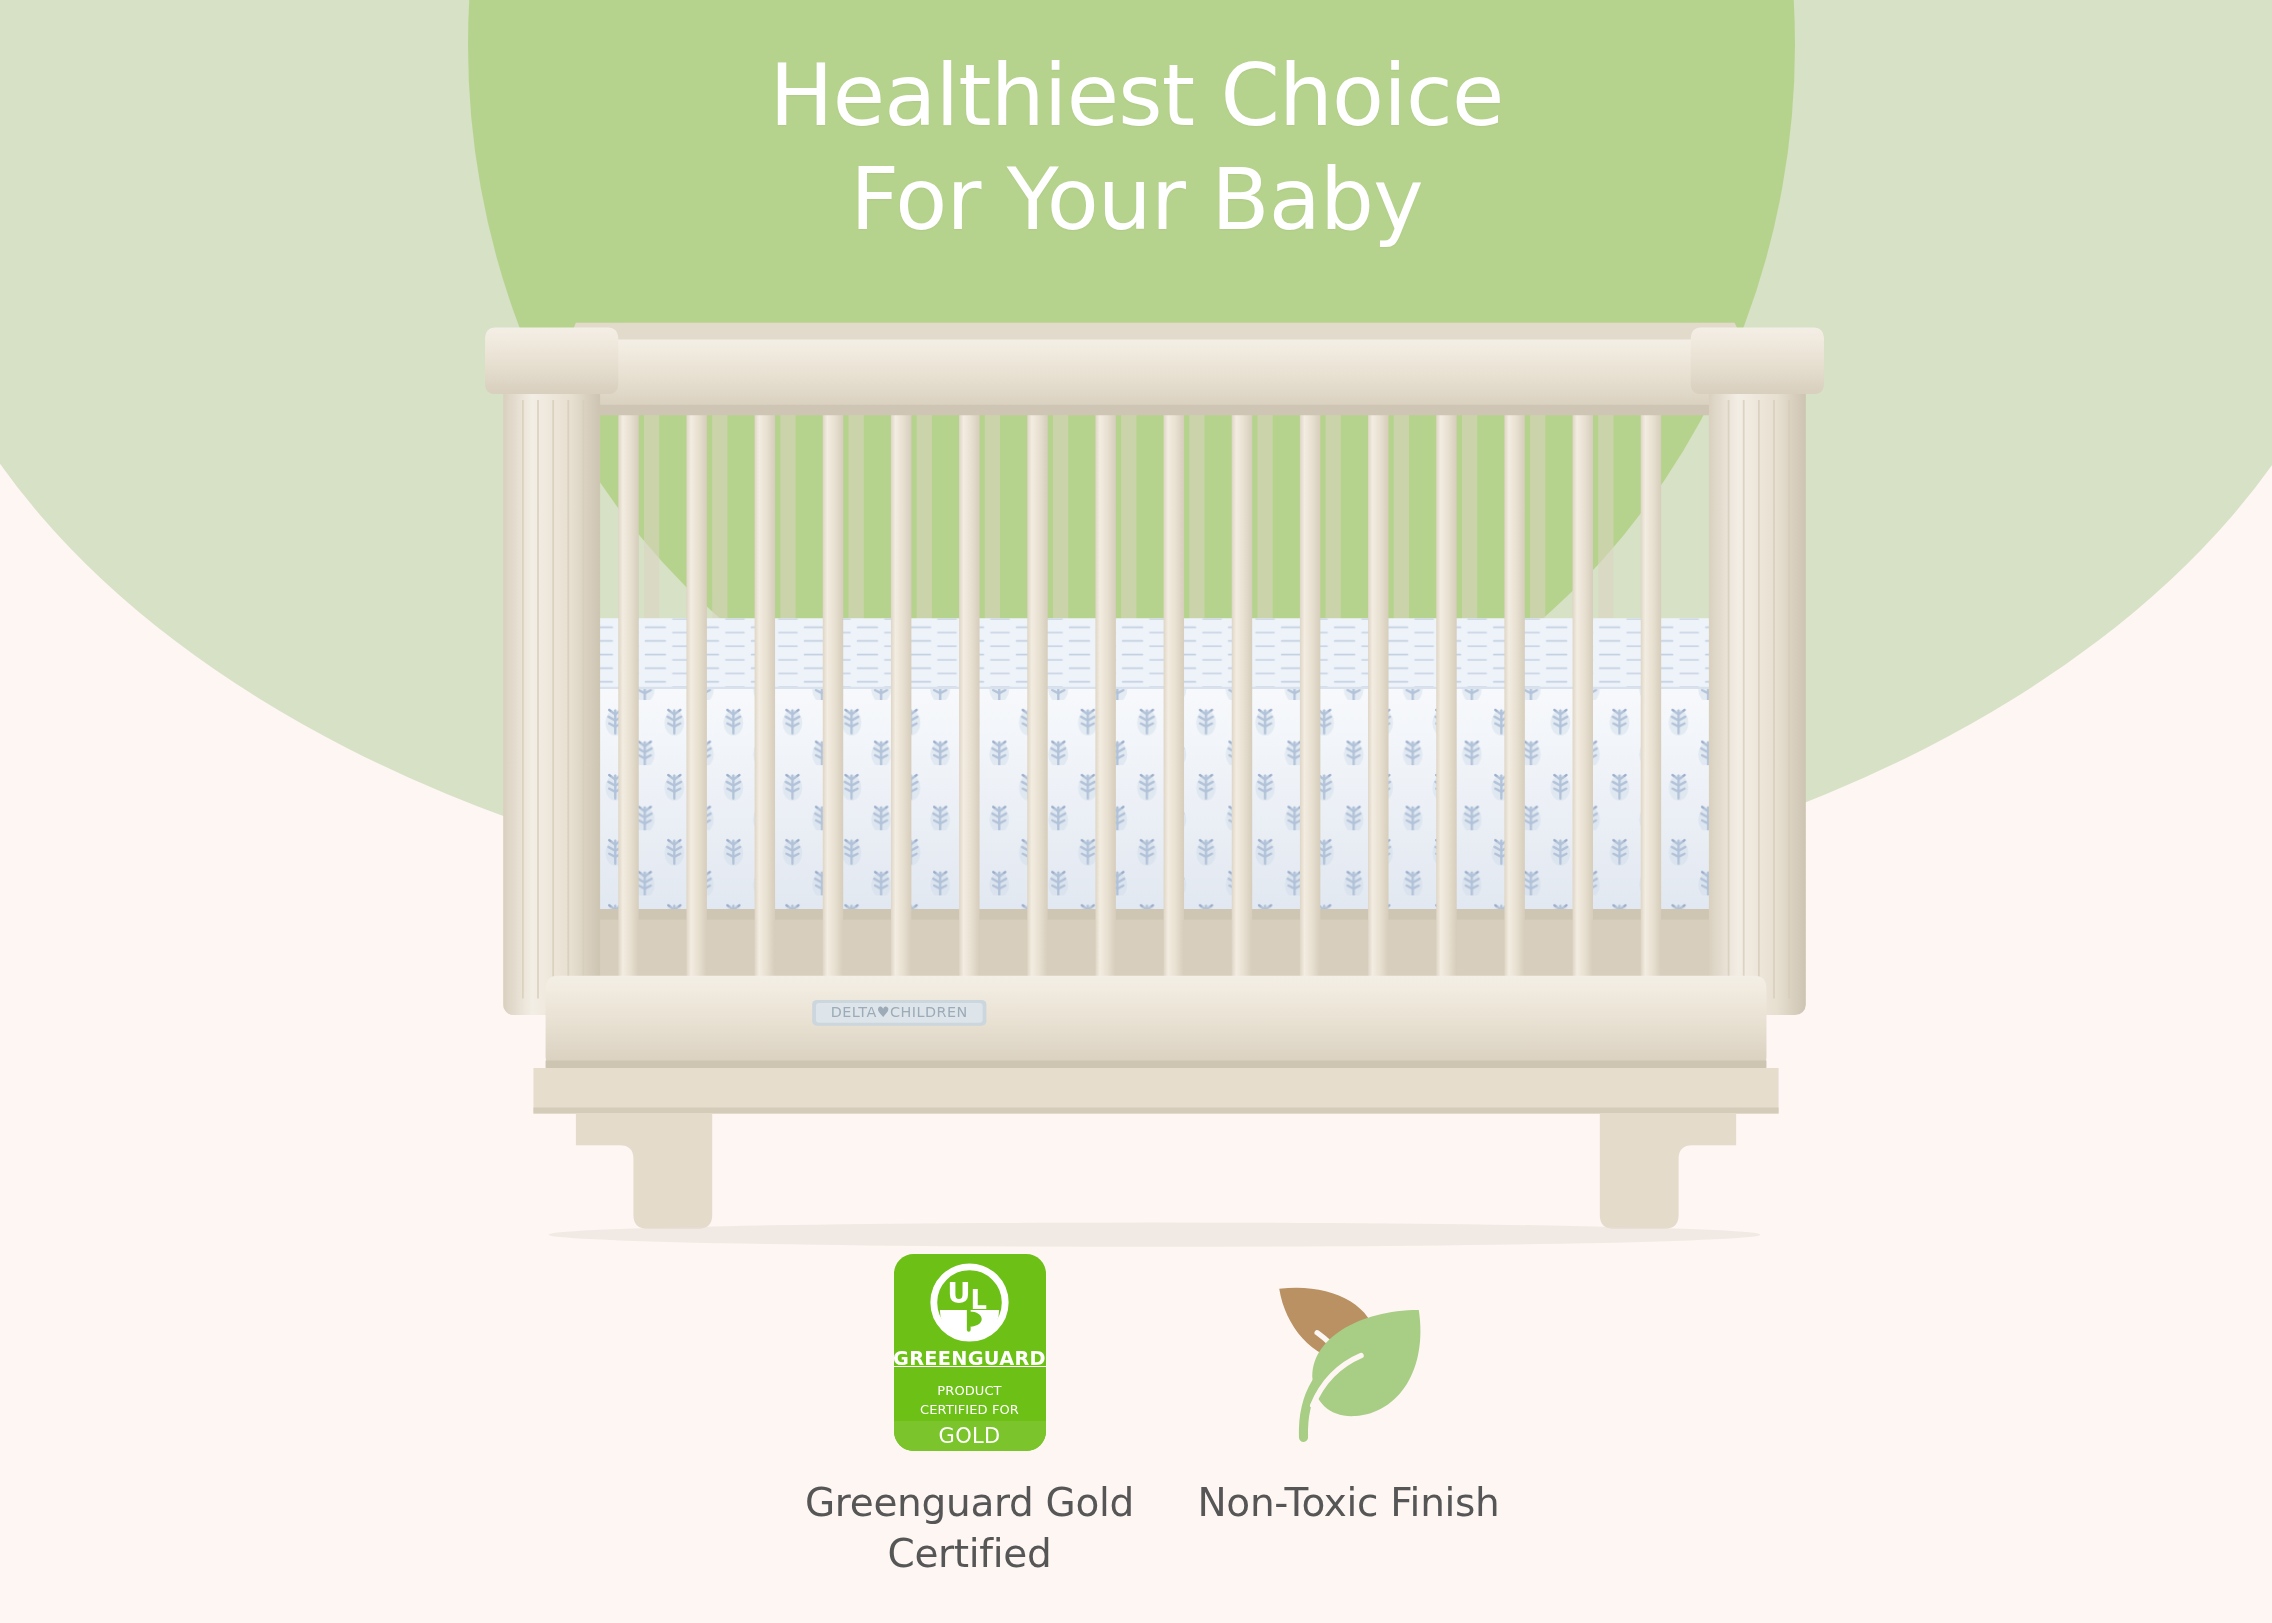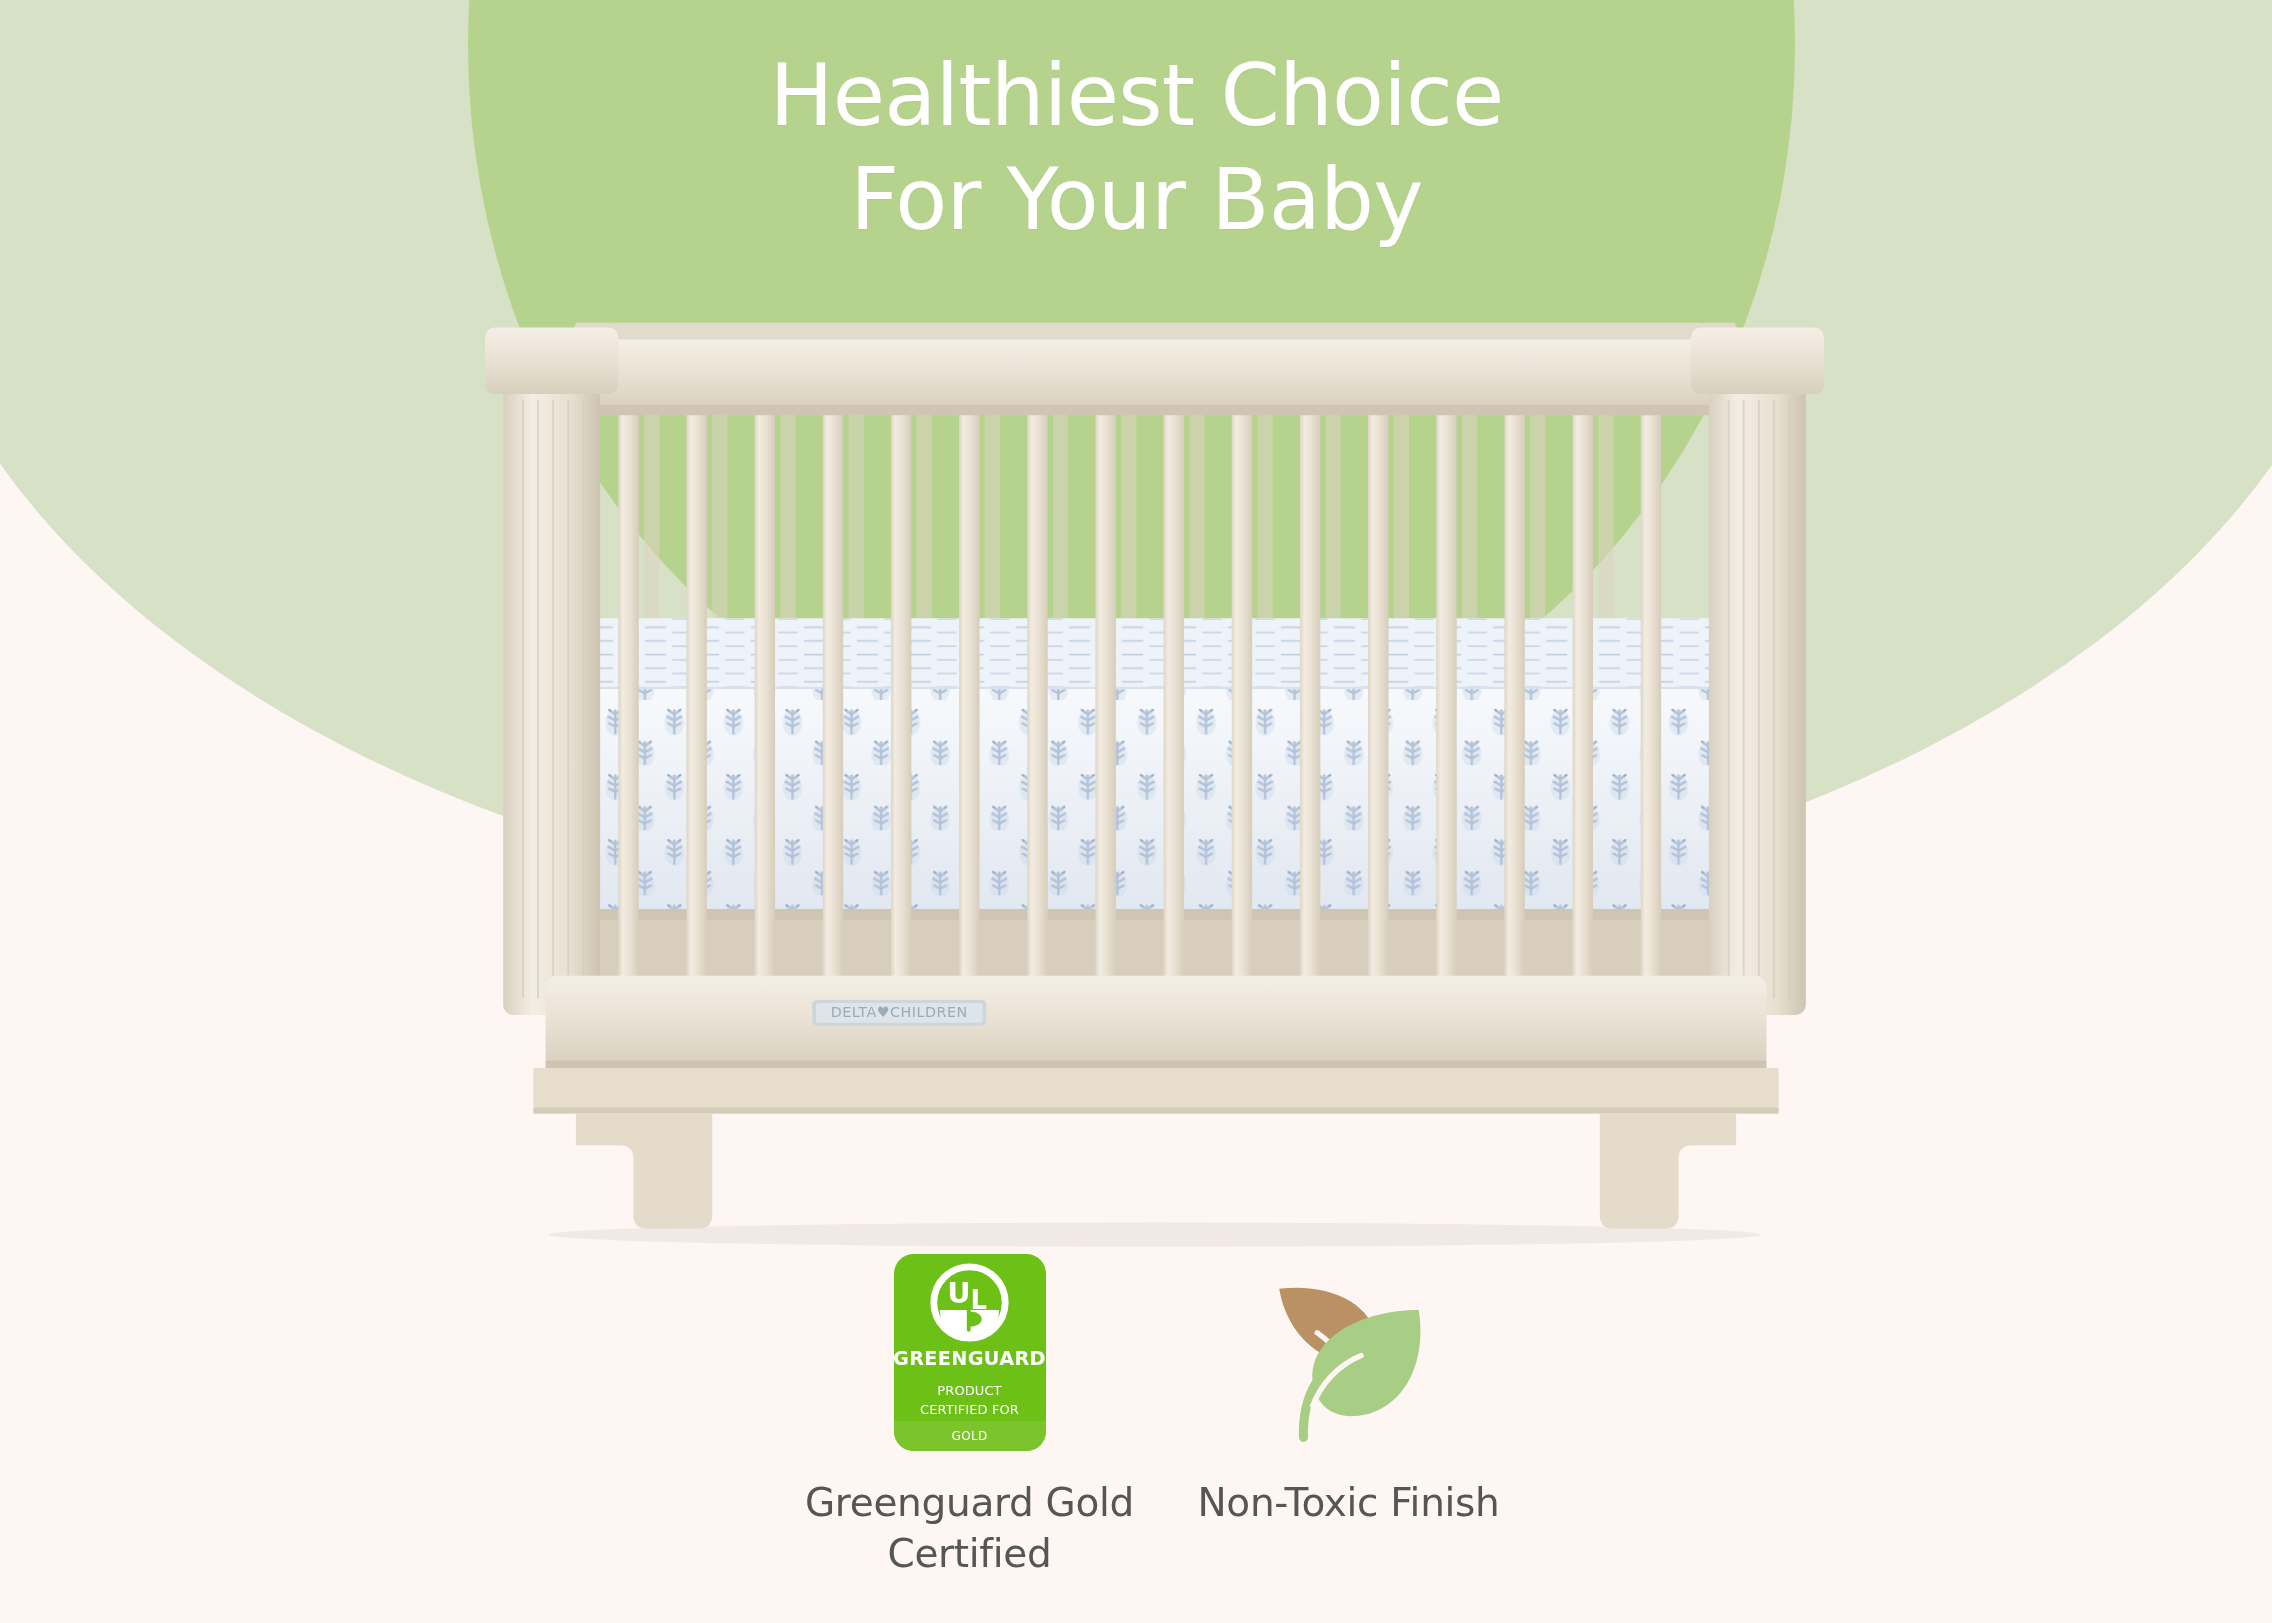--- a/index.html
+++ b/index.html
@@ -99,20 +99,21 @@
     display:flex; flex-direction:column; align-items:center;
   }
   .gg-ul{ margin-top:9px; }
   .gg-word{
     color:#fff;
     font-family:"DejaVu Sans", sans-serif;
     font-weight:700;
     font-size:19.3px;
     letter-spacing:0.3px;
     margin-top:1.5px;
+    text-decoration:underline;
   }
   .gg-rule{ width:111px; height:1.5px; background:#fff; margin-top:6.8px; opacity:.95;}
   .gg-fine{
     color:#fff;
     font-family:"DejaVu Sans", sans-serif;
     font-size:13px;
     line-height:1.42;
     letter-spacing:0.1px;
     margin-top:6px;
     width:115px;
@@ -121,21 +122,21 @@
   }
   .gg-gold-bar{
     position:absolute; left:0; right:0; bottom:0;
     height:30px;
     background:#7cc42c;
     display:flex; align-items:center; justify-content:center;
   }
   .gg-gold{
     color:#fff;
     font-family:"DejaVu Sans", sans-serif;
-    font-size:12px;
+    font-size:21px;
     letter-spacing:0.3px;
   }
 </style>
 </head>
 <body>
 
 <div id="stage">
 
   <div class="bg-base"></div>
   <div class="bg-ellipse-outer"></div>

